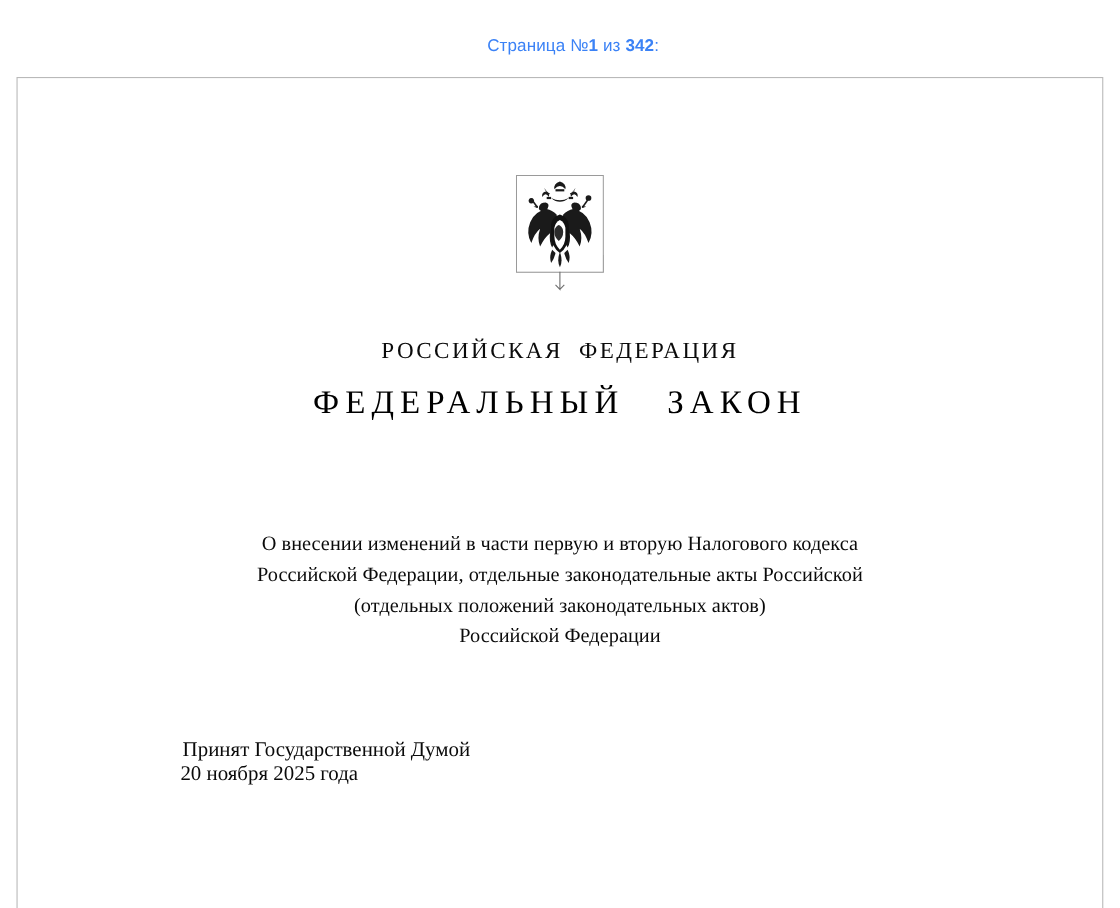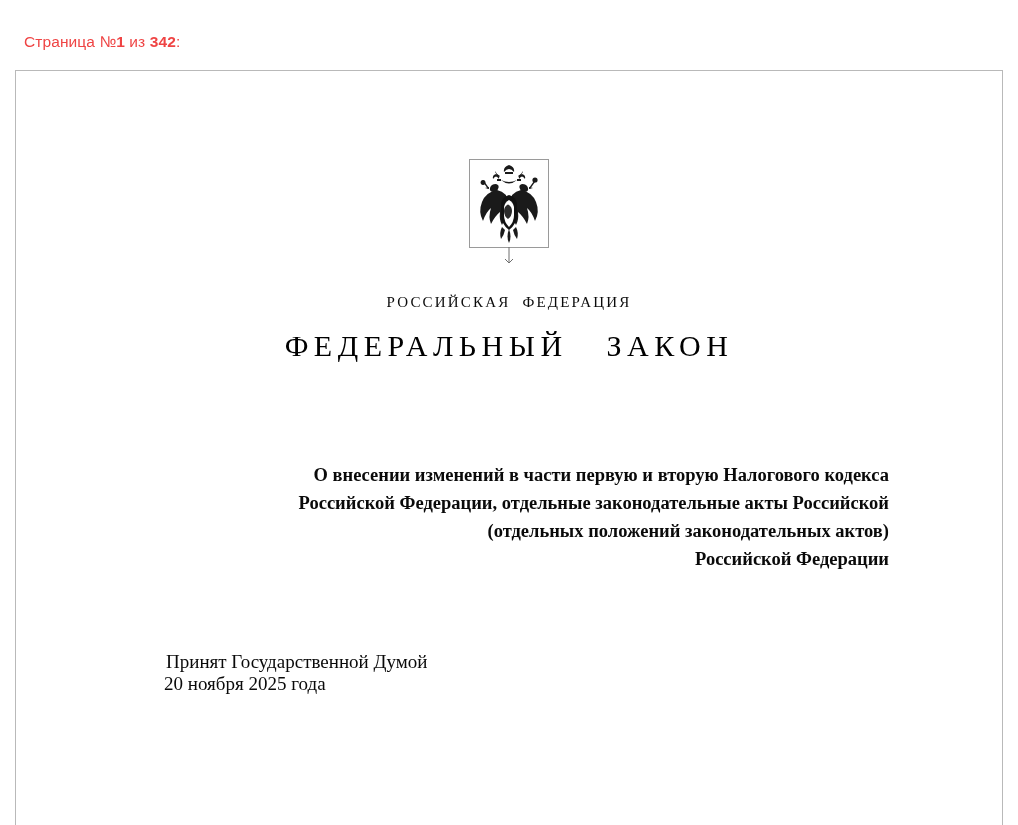--- a/index.html
+++ b/index.html
@@ -12,23 +12,23 @@
     font-family: "Liberation Sans", sans-serif;
     color: #000000;
   }
   .page-wrap {
     width: 1018px;
     min-height: 825px;
     position: relative;
     background: #ffffff;
   }
   .page-counter {
-    text-align: left;
+    text-align: center;
     font-size: 15.5px;
-    color: #ef4444;
+    color: #3b82f6;
     padding-top: 33px;
     padding-bottom: 0;
     letter-spacing: 0.1px;
     padding-left: 24px;
   }
   .page-counter .num {
     font-weight: bold;
   }
   .doc-frame {
     margin: 19px 15px 0 15px;
@@ -45,42 +45,42 @@
     margin: 88px auto 0 auto;
     position: relative;
     display: block;
   }
   .emblem svg {
     display: block;
   }
   .country-line {
     text-align: center;
     font-family: "Liberation Serif", serif;
-    font-size: 15px;
+    font-size: 21px;
     letter-spacing: 2.2px;
-    margin-top: 23px;
+    margin-top: 35px;
     color: #0b0b0b;
     white-space: pre;
   }
   .law-line {
     text-align: center;
     font-family: "Liberation Serif", serif;
     font-weight: normal;
     font-size: 30px;
     letter-spacing: 5.5px;
     margin-top: 18px;
     color: #000000;
     white-space: pre;
   }
   .title-block {
     margin: 98px auto 0 auto;
     width: 760px;
-    text-align: right;
+    text-align: center;
     font-family: "Liberation Serif", serif;
-    font-weight: bold;
+    font-weight: normal;
     font-size: 18.5px;
     line-height: 1.52;
     color: #0a0a0a;
   }
   .title-block .tline {
     display: block;
   }
   .adoption {
     margin: 78px auto 0 auto;
     width: 690px;

